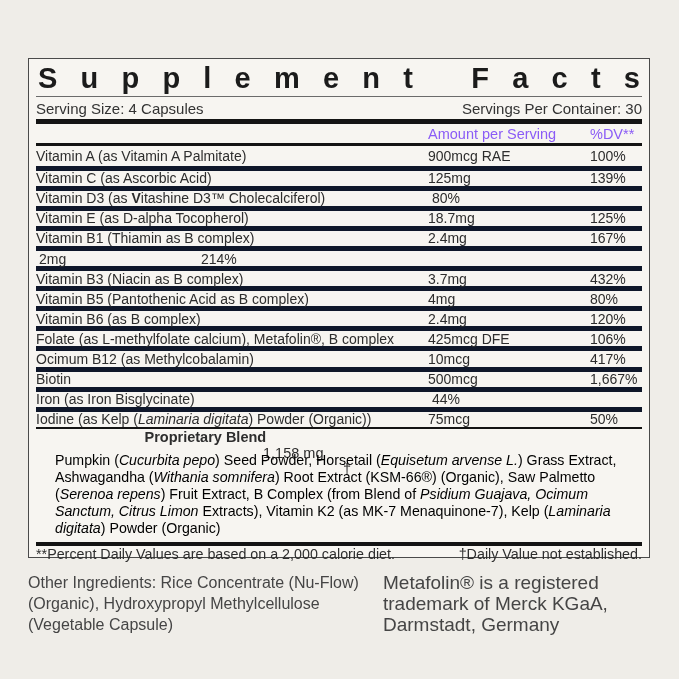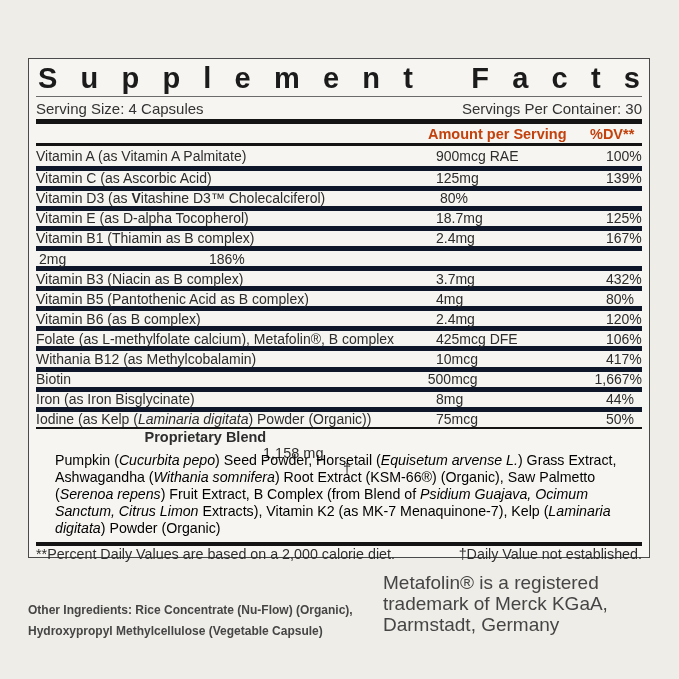--- a/index.html
+++ b/index.html
@@ -35,42 +35,42 @@
   .bar{background:#141414; width:100%;}
   .bar.thick{height:5px;}
   .bar.medium{height:2.5px;}
   .bar.bottom{height:4px; margin-top:1px;}
   
   .grid{display:flex; align-items:center;}
   .c-name{width:389px; white-space:nowrap;}
   .c-amount{width:158px; padding-left:3px; white-space:nowrap;}
   .c-dv{flex:1; padding-left:7px; white-space:nowrap;}
   
-  .header-row{height:19px; font-size:14.5px; font-weight:bold; color:#c2410c;}
-  
-  .rows .row{height:20.1px; font-size:14px;gap:8px;}
+  .header-row{height:19px; font-size:14.5px; font-weight:normal; color:#8b5cf6;}
+  
+  .rows .row{height:20.1px; font-size:14px;}
   .rows .row + .row{border-top:5px solid #0f172a;}
   
   .prop-divider{height:2.5px; background:#141414;}
   .prop-row{height:23px; font-size:14.5px;flex-direction:column;}
   .prop-row .c-name{font-weight:bold;}
   .prop-row .c-dv{padding-left:16px;}
   .blend-para{
     padding:0 0 4px 19px;
     font-size:14.2px; line-height:17px; color:#000000;
   }
   
   .footnote-row{
     display:flex; justify-content:space-between; align-items:baseline;
     padding-top:0; font-size:14.3px; color:#2f2f2f;
   }
   
   .other-ingredients{
-    position:absolute; left:28px; top:600px; width:334px;
-    font-size:12px; line-height:21px; color:var(--soft);font-weight:bold;
+    position:absolute; left:28px; top:572px; width:334px;
+    font-size:16px; line-height:21px; color:var(--soft);
   }
   .trademark-note{
     position:absolute; left:383px; top:572px; width:268px;
     font-size:19px; line-height:21px; color:var(--soft);
   }
   .it{font-style:italic;}
   .bd{font-weight:bold;}
 </style>
 </head>
 <body>
@@ -131,21 +131,21 @@
         <span class="c-amount">18.7mg</span>
         <span class="c-dv">125%</span>
       </div>
       <div class="grid row">
         <span class="c-name"><span>Vitamin B1 (Thiamin as B complex)</span></span>
         <span class="c-amount">2.4mg</span>
         <span class="c-dv">167%</span>
       </div>
       <div class="grid row">
         <span class="c-amount">2mg</span>
-        <span class="c-dv">186%</span>
+        <span class="c-dv">214%</span>
       </div>
       <div class="grid row">
         <span class="c-name"><span>Vitamin B3 (Niacin as B complex)</span></span>
         <span class="c-amount">3.7mg</span>
         <span class="c-dv">432%</span>
       </div>
       <div class="grid row">
         <span class="c-name"><span>Vitamin B5 (Pantothenic Acid as B complex)</span></span>
         <span class="c-amount">4mg</span>
         <span class="c-dv">80%</span>
@@ -154,32 +154,31 @@
         <span class="c-name"><span>Vitamin B6 (as B complex)</span></span>
         <span class="c-amount">2.4mg</span>
         <span class="c-dv">120%</span>
       </div>
       <div class="grid row">
         <span class="c-name"><span>Folate (as L-methylfolate calcium), Metafolin®, B complex</span></span>
         <span class="c-amount">425mcg DFE</span>
         <span class="c-dv">106%</span>
       </div>
       <div class="grid row">
-        <span class="c-name"><span>Withania B12 (as Methylcobalamin)</span></span>
+        <span class="c-name"><span>Ocimum B12 (as Methylcobalamin)</span></span>
         <span class="c-amount">10mcg</span>
         <span class="c-dv">417%</span>
       </div>
       <div class="grid row">
         <span class="c-name"><span>Biotin</span></span>
         <span class="c-amount">500mcg</span>
         <span class="c-dv">1,667%</span>
       </div>
       <div class="grid row">
         <span class="c-name"><span>Iron (as Iron Bisglycinate)</span></span>
-        <span class="c-amount">8mg</span>
         <span class="c-dv">44%</span>
       </div>
       <div class="grid row">
         <span class="c-name"><span>Iodine (as Kelp (</span><span class="it">Laminaria digitata</span><span>) Powder (Organic))</span></span>
         <span class="c-amount">75mcg</span>
         <span class="c-dv">50%</span>
       </div>
     </div>
 
   <div class="prop-divider"></div>

